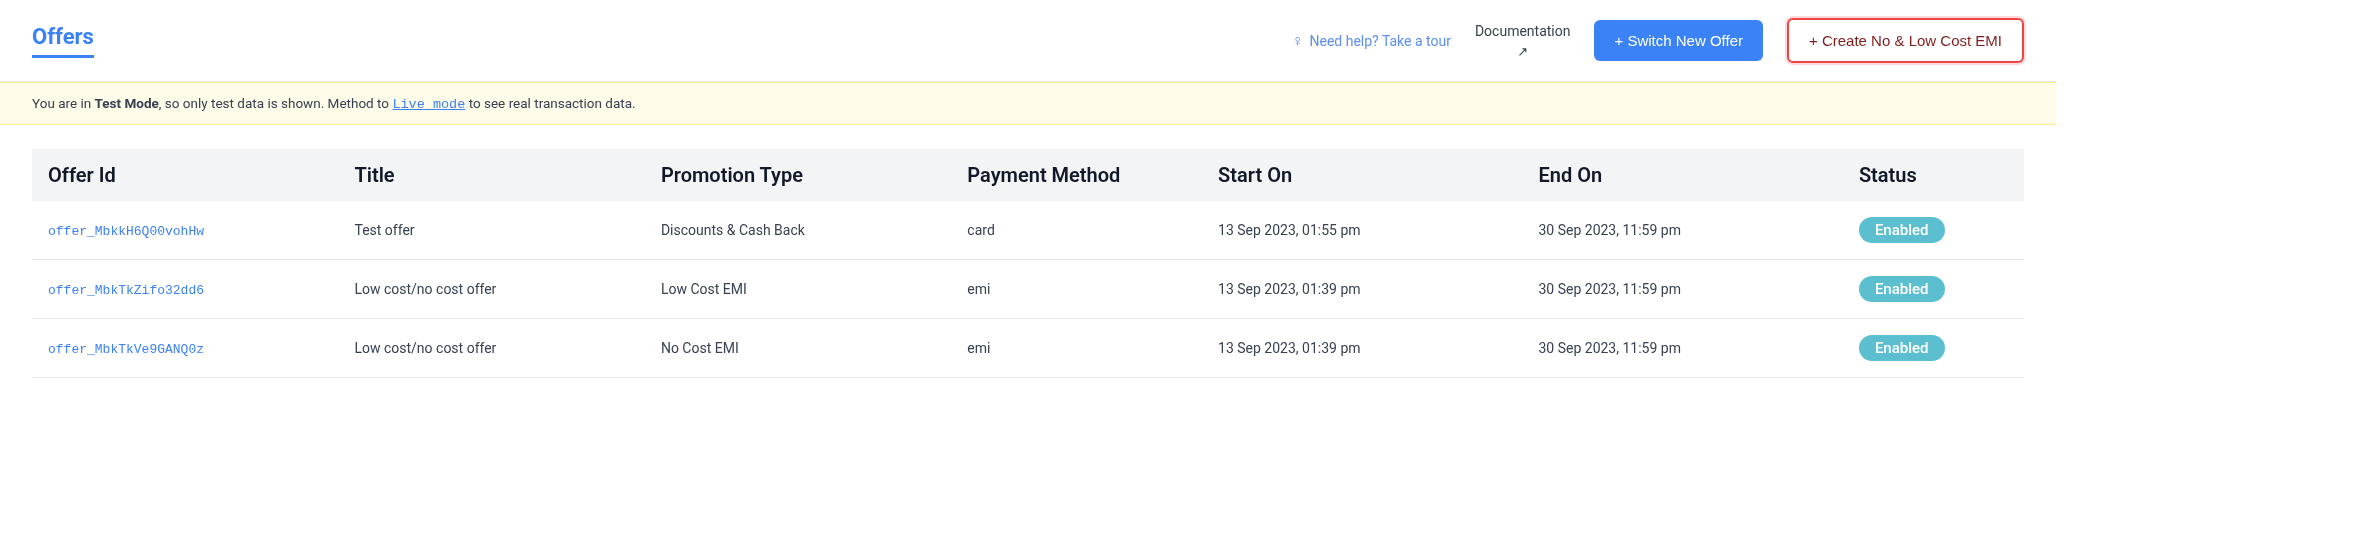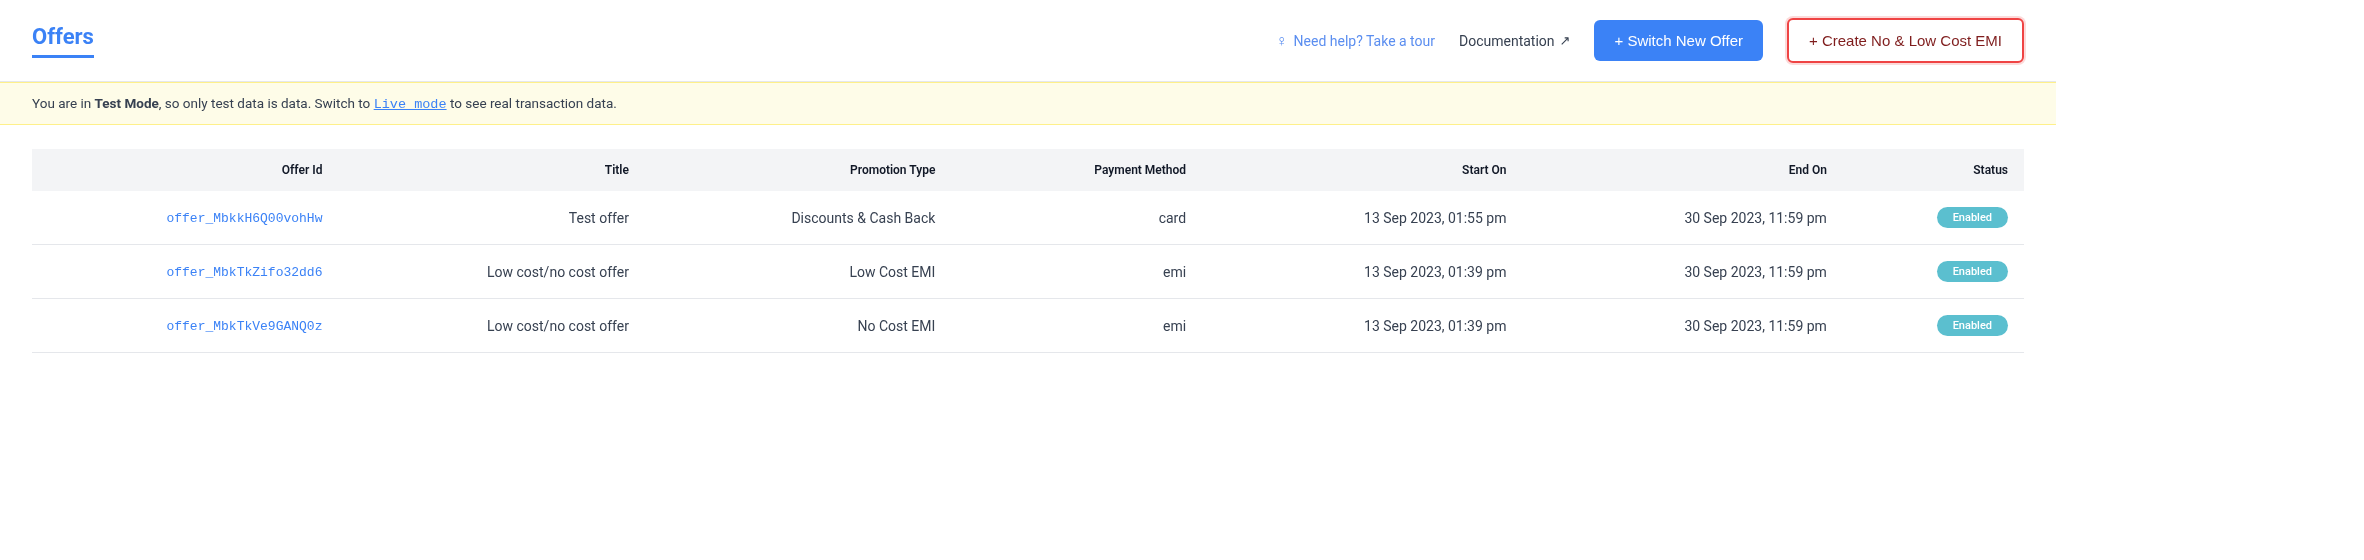--- a/index.html
+++ b/index.html
@@ -49,20 +49,21 @@
       font-size: 16px;
     }
     .docs-link {
       display: flex;
       align-items: center;
       gap: 5px;
       color: #374151;
       font-size: 14px;
       cursor: pointer;
       text-decoration: none;
+      flex-direction: column;
     }
     .btn-primary {
       display: flex;
       align-items: center;
       gap: 6px;
       background: #3b82f6;
       color: #fff;
       border: none;
       border-radius: 6px;
       padding: 12px 20px;
@@ -108,49 +109,48 @@
     }
     table {
       width: 100%;
       border-collapse: collapse;
       font-size: 14px;
     }
     thead tr {
       background: #f3f4f6;
     }
     thead th {
-      text-align: right;
+      text-align: left;
       padding: 14px 16px;
       font-weight: 600;
       color: #111827;
-      font-size: 12px;
+      font-size: 20px;
     }
     tbody tr {
       border-bottom: 1px solid #e5e7eb;
     }
     tbody td {
       padding: 16px 16px;
       color: #374151;
       font-size: 14px;
-      text-align: right;
     }
     .offer-id-link {
       color: #3b82f6;
       font-family: 'Courier New', monospace;
       font-size: 13px;
       cursor: pointer;
       text-decoration: none;
     }
     .status-badge {
       display: inline-block;
       background: #5bbfcf;
       color: #fff;
       border-radius: 20px;
       padding: 4px 16px;
-      font-size: 11px;
+      font-size: 15px;
       font-weight: 500;
     }
     .col-offer-id { width: 220px; }
     .col-title { width: 220px; }
     .col-promotion { width: 220px; }
     .col-payment { width: 180px; }
     .col-start { width: 230px; }
     .col-end { width: 230px; }
     .col-status { width: 130px; }
   </style>
@@ -169,21 +169,21 @@
       <a class="docs-link">
         <span>Documentation</span>
         <span style="font-size:13px;">↗</span>
       </a>
       <button class="btn-primary">+ Switch New Offer</button>
       <button class="btn-emi">+ Create No &amp; Low Cost EMI</button>
     </div>
   </div>
 
   <div class="test-mode-banner">
-    <span>You are in </span><strong>Test Mode</strong><span>, so only test data is data. Switch to </span><a>Live mode</a><span> to see real transaction data.</span>
+    <span>You are in </span><strong>Test Mode</strong><span>, so only test data is shown. Method to </span><a>Live mode</a><span> to see real transaction data.</span>
   </div>
 
   <div class="table-container">
     <table>
       <thead>
         <tr>
           <th class="col-offer-id">Offer Id</th>
           <th class="col-title">Title</th>
           <th class="col-promotion">Promotion Type</th>
           <th class="col-payment">Payment Method</th>

